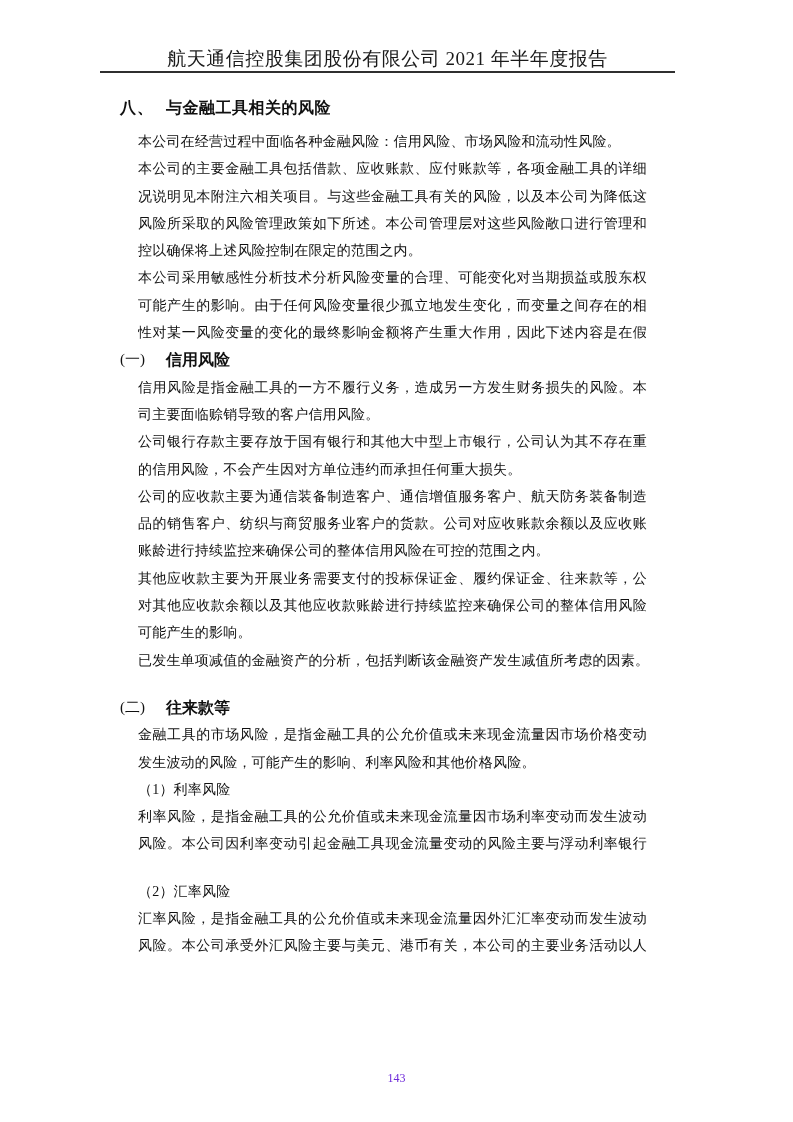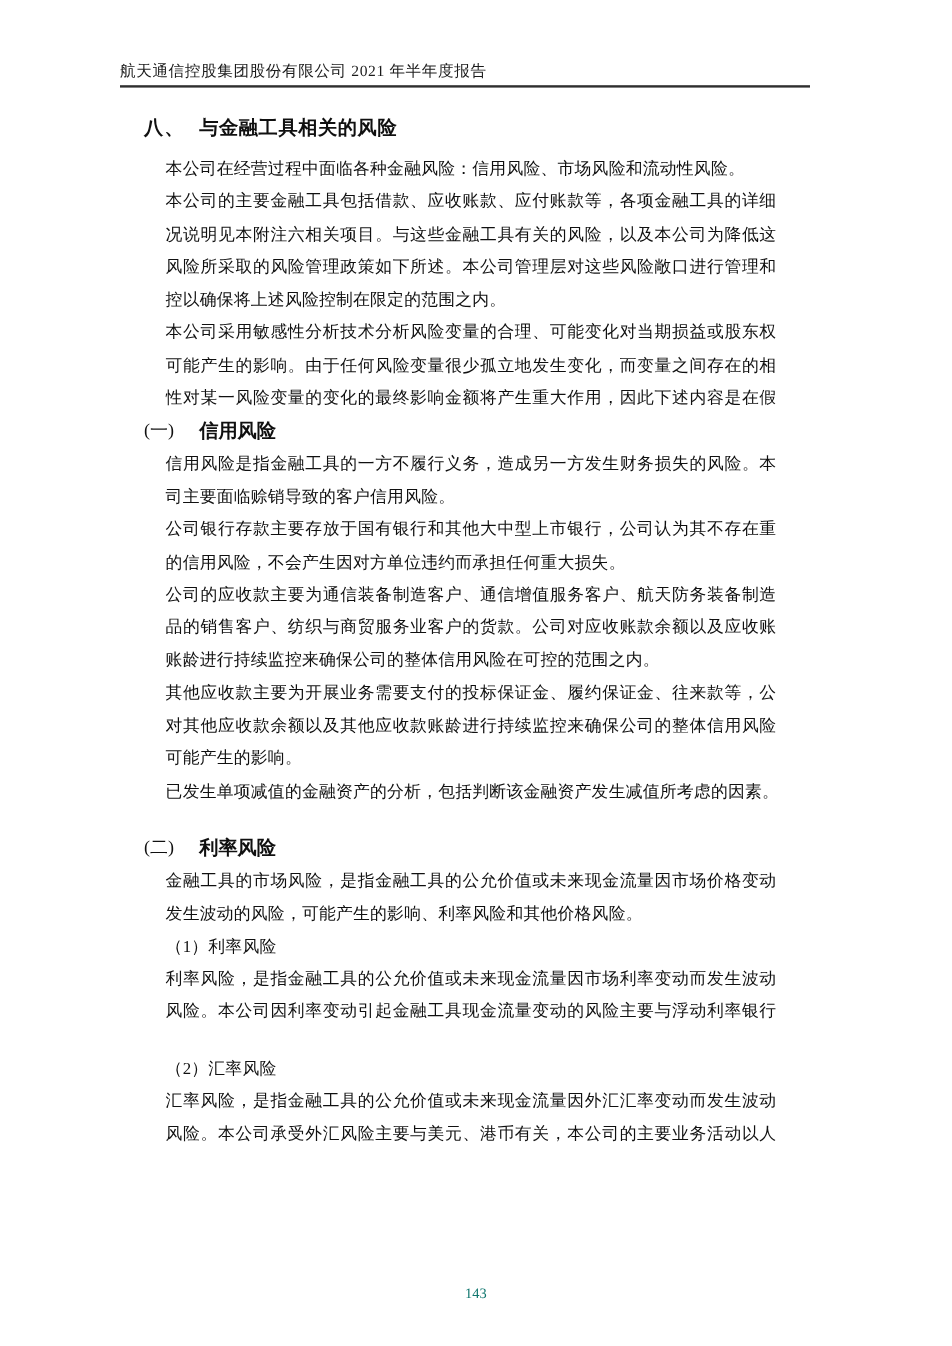--- a/index.html
+++ b/index.html
@@ -8,21 +8,21 @@
     background: #ffffff;
     color: #101010;
     font-family: "Liberation Serif", serif;
     position: relative;
     overflow: hidden;
   }
   .page { position: absolute; inset: 0; background: #ffffff; }
 
   .header {
     position: absolute; top: 50px; left: 100px; width: 575px;
-    text-align: left; font-size: 13px; line-height: 18px;
+    text-align: center; font-size: 19px; line-height: 18px;
     color: #1a1a1a; letter-spacing: 0.5px; font-family: Liberation Serif, serif;
   }
   .rule {
     position: absolute; top: 71px; left: 100px; width: 575px; height: 2px;
     background: #2f2f2f;
   }
 
   .content { position: absolute; top: 96px; left: 120px; width: 555px; }
 
   .h1 { display: flex; font-weight: bold; font-size: 16px; line-height: 24px; margin-bottom: 8px; }
@@ -41,21 +41,21 @@
   }
   .line.j {
     white-space: normal; overflow: hidden;
     text-align: justify; text-align-last: justify;
   }
 
   .spacer { height: 20px; }
 
   .page-number {
     position: absolute; top: 1071px; left: 0; width: 793px;
-    text-align: center; font-size: 12px; color: #0f766e; font-family: Liberation Serif, serif;
+    text-align: center; font-size: 12px; color: #6d28d9; font-family: Liberation Serif, serif;
   }
 </style>
 </head>
 <body>
 
 <div class="page">
   <div class="header">
     <span>航天通信控股集团股份有限公司 2021 年半年度报告</span>
   </div>
   <div class="rule"></div>
@@ -87,21 +87,21 @@
         <div class="line j">品的销售客户、纺织与商贸服务业客户的货款。公司对应收账款余额以及应收账款</div>
         <div class="line">账龄进行持续监控来确保公司的整体信用风险在可控的范围之内。</div>
         <div class="line j">其他应收款主要为开展业务需要支付的投标保证金、履约保证金、往来款等，公司</div>
         <div class="line j">对其他应收款余额以及其他应收款账龄进行持续监控来确保公司的整体信用风险在</div>
         <div class="line">可能产生的影响。</div>
         <div class="line">已发生单项减值的金融资产的分析，包括判断该金融资产发生减值所考虑的因素。</div>
       </div>
       <div class="spacer"></div>
       <div class="h2">
         <span class="num">(二)</span>
-        <span class="title">利率风险</span>
+        <span class="title">往来款等</span>
       </div>
       <div class="para">
         <div class="line j">金融工具的市场风险，是指金融工具的公允价值或未来现金流量因市场价格变动而</div>
         <div class="line">发生波动的风险，可能产生的影响、利率风险和其他价格风险。</div>
         <div class="line">（1）利率风险</div>
         <div class="line j">利率风险，是指金融工具的公允价值或未来现金流量因市场利率变动而发生波动的</div>
         <div class="line j">风险。本公司因利率变动引起金融工具现金流量变动的风险主要与浮动利率银行借</div>
       </div>
       <div class="spacer"></div>
       <div class="para">

